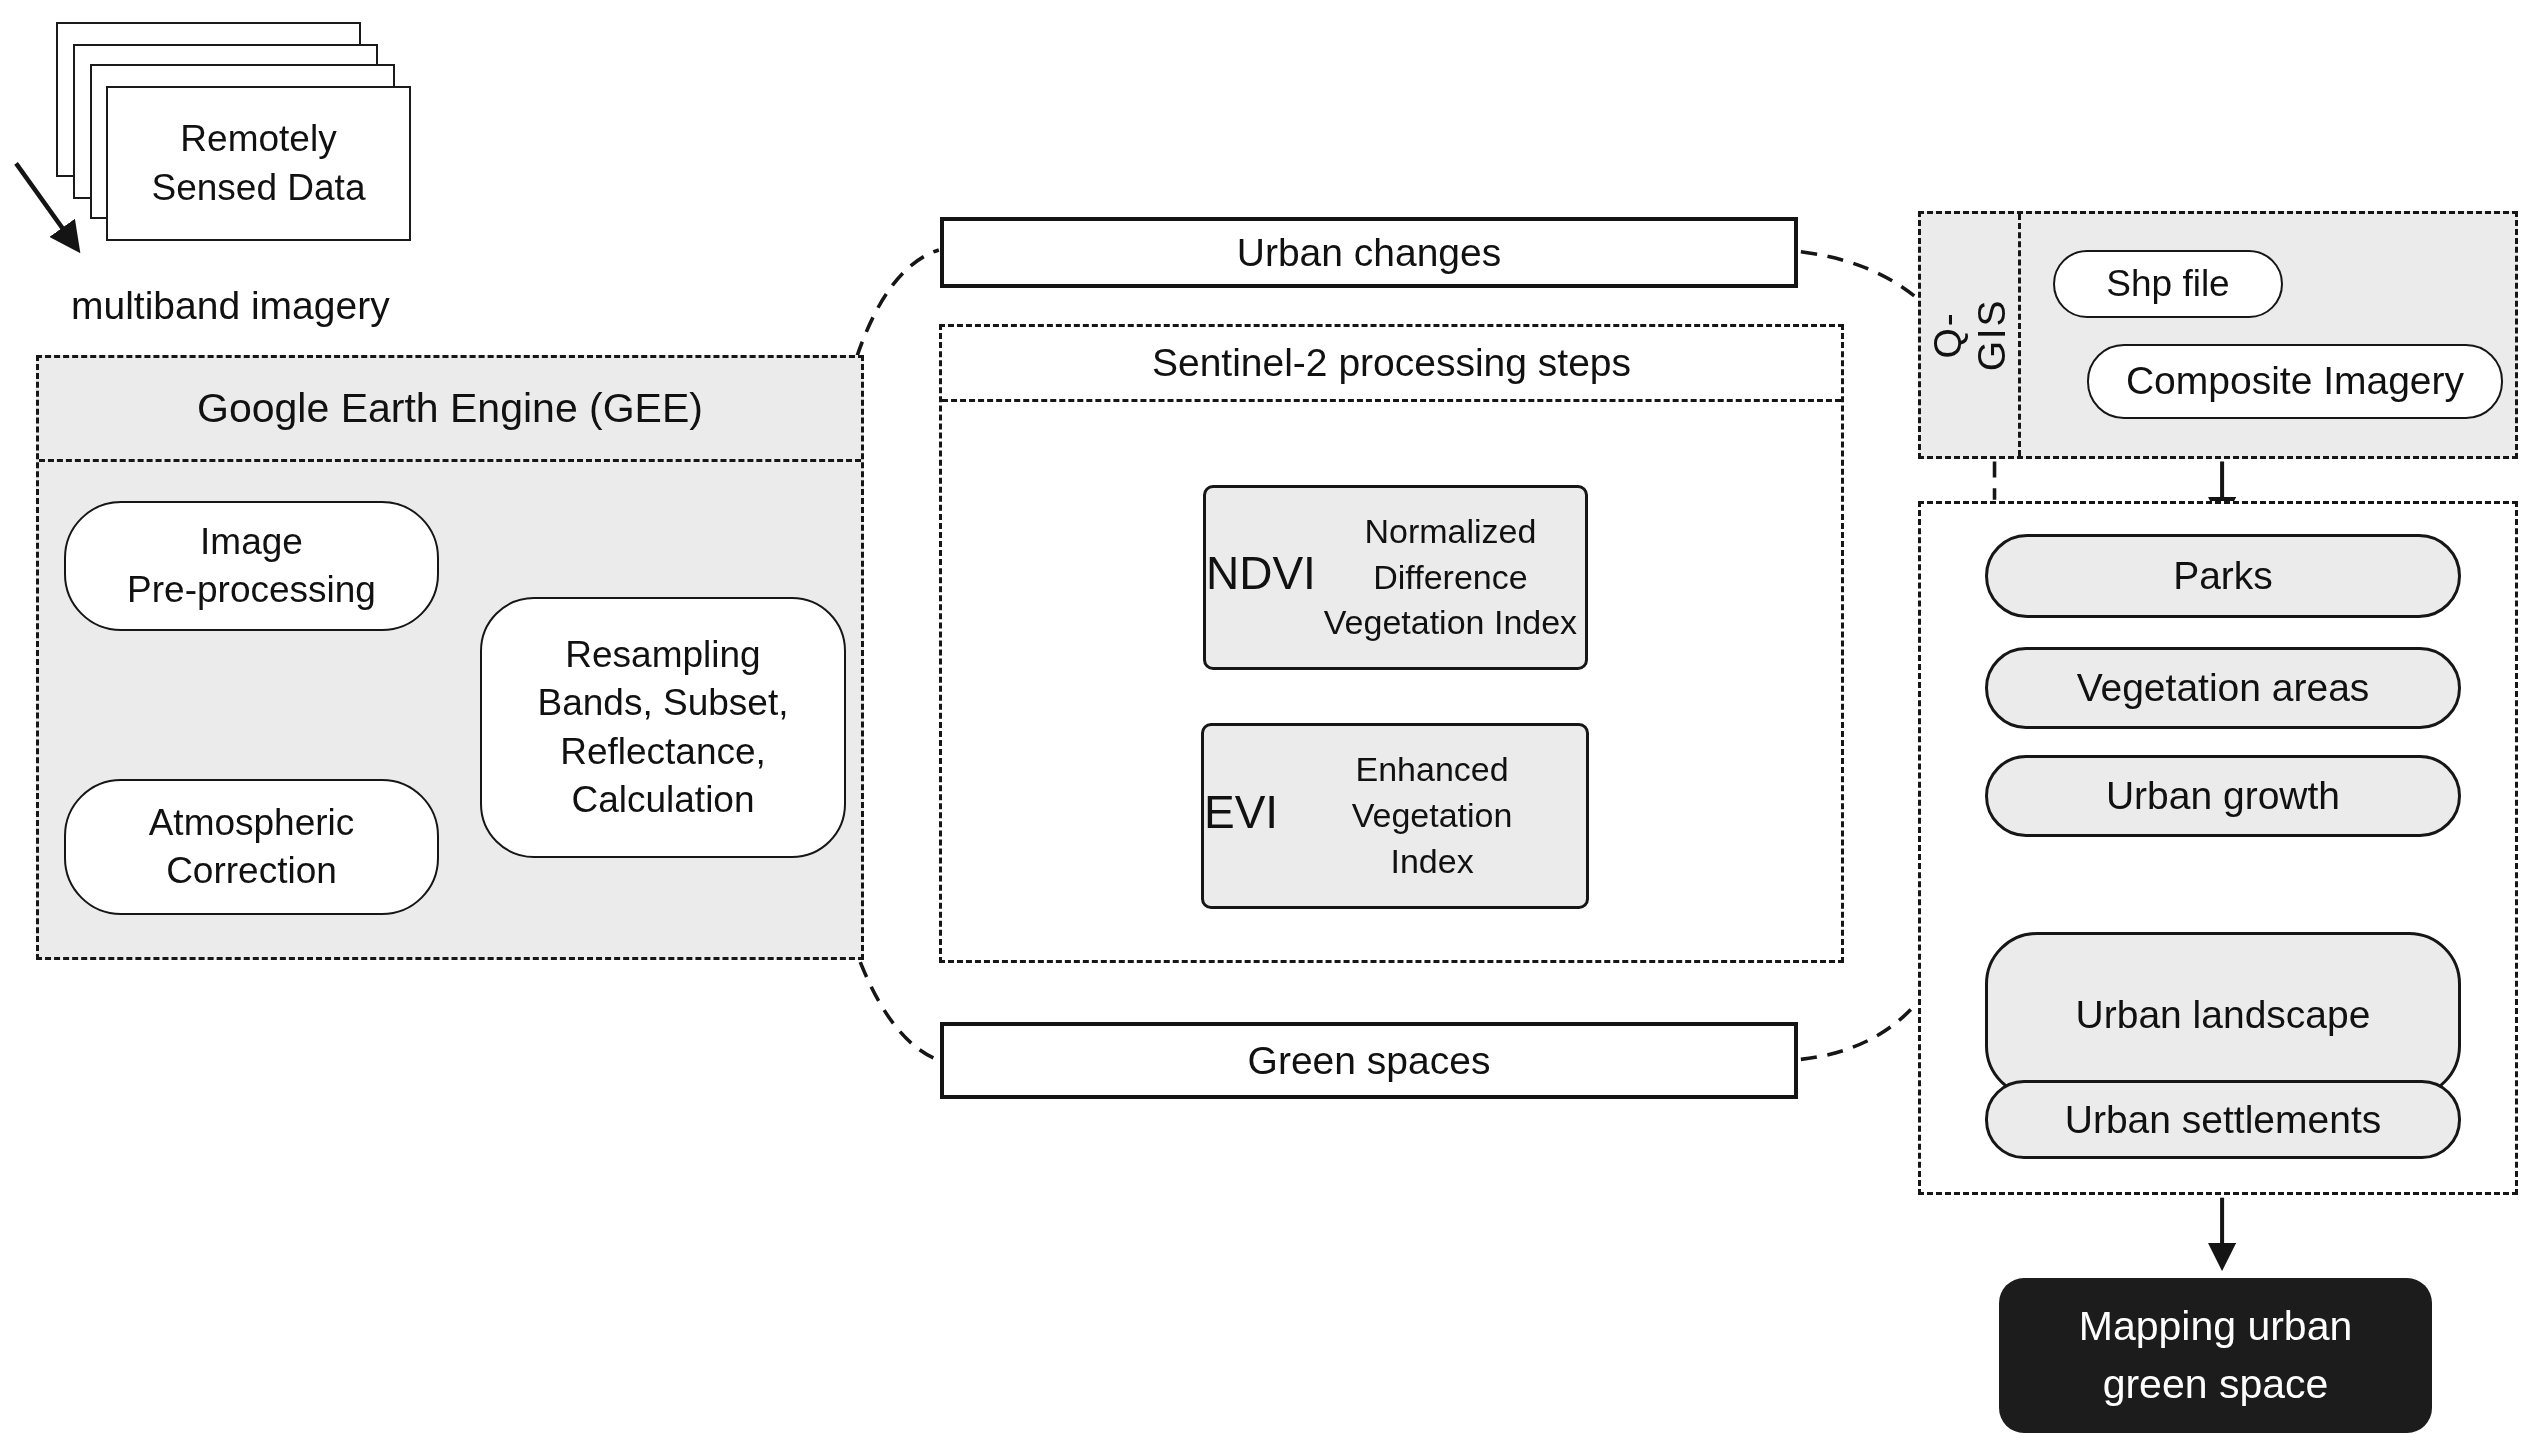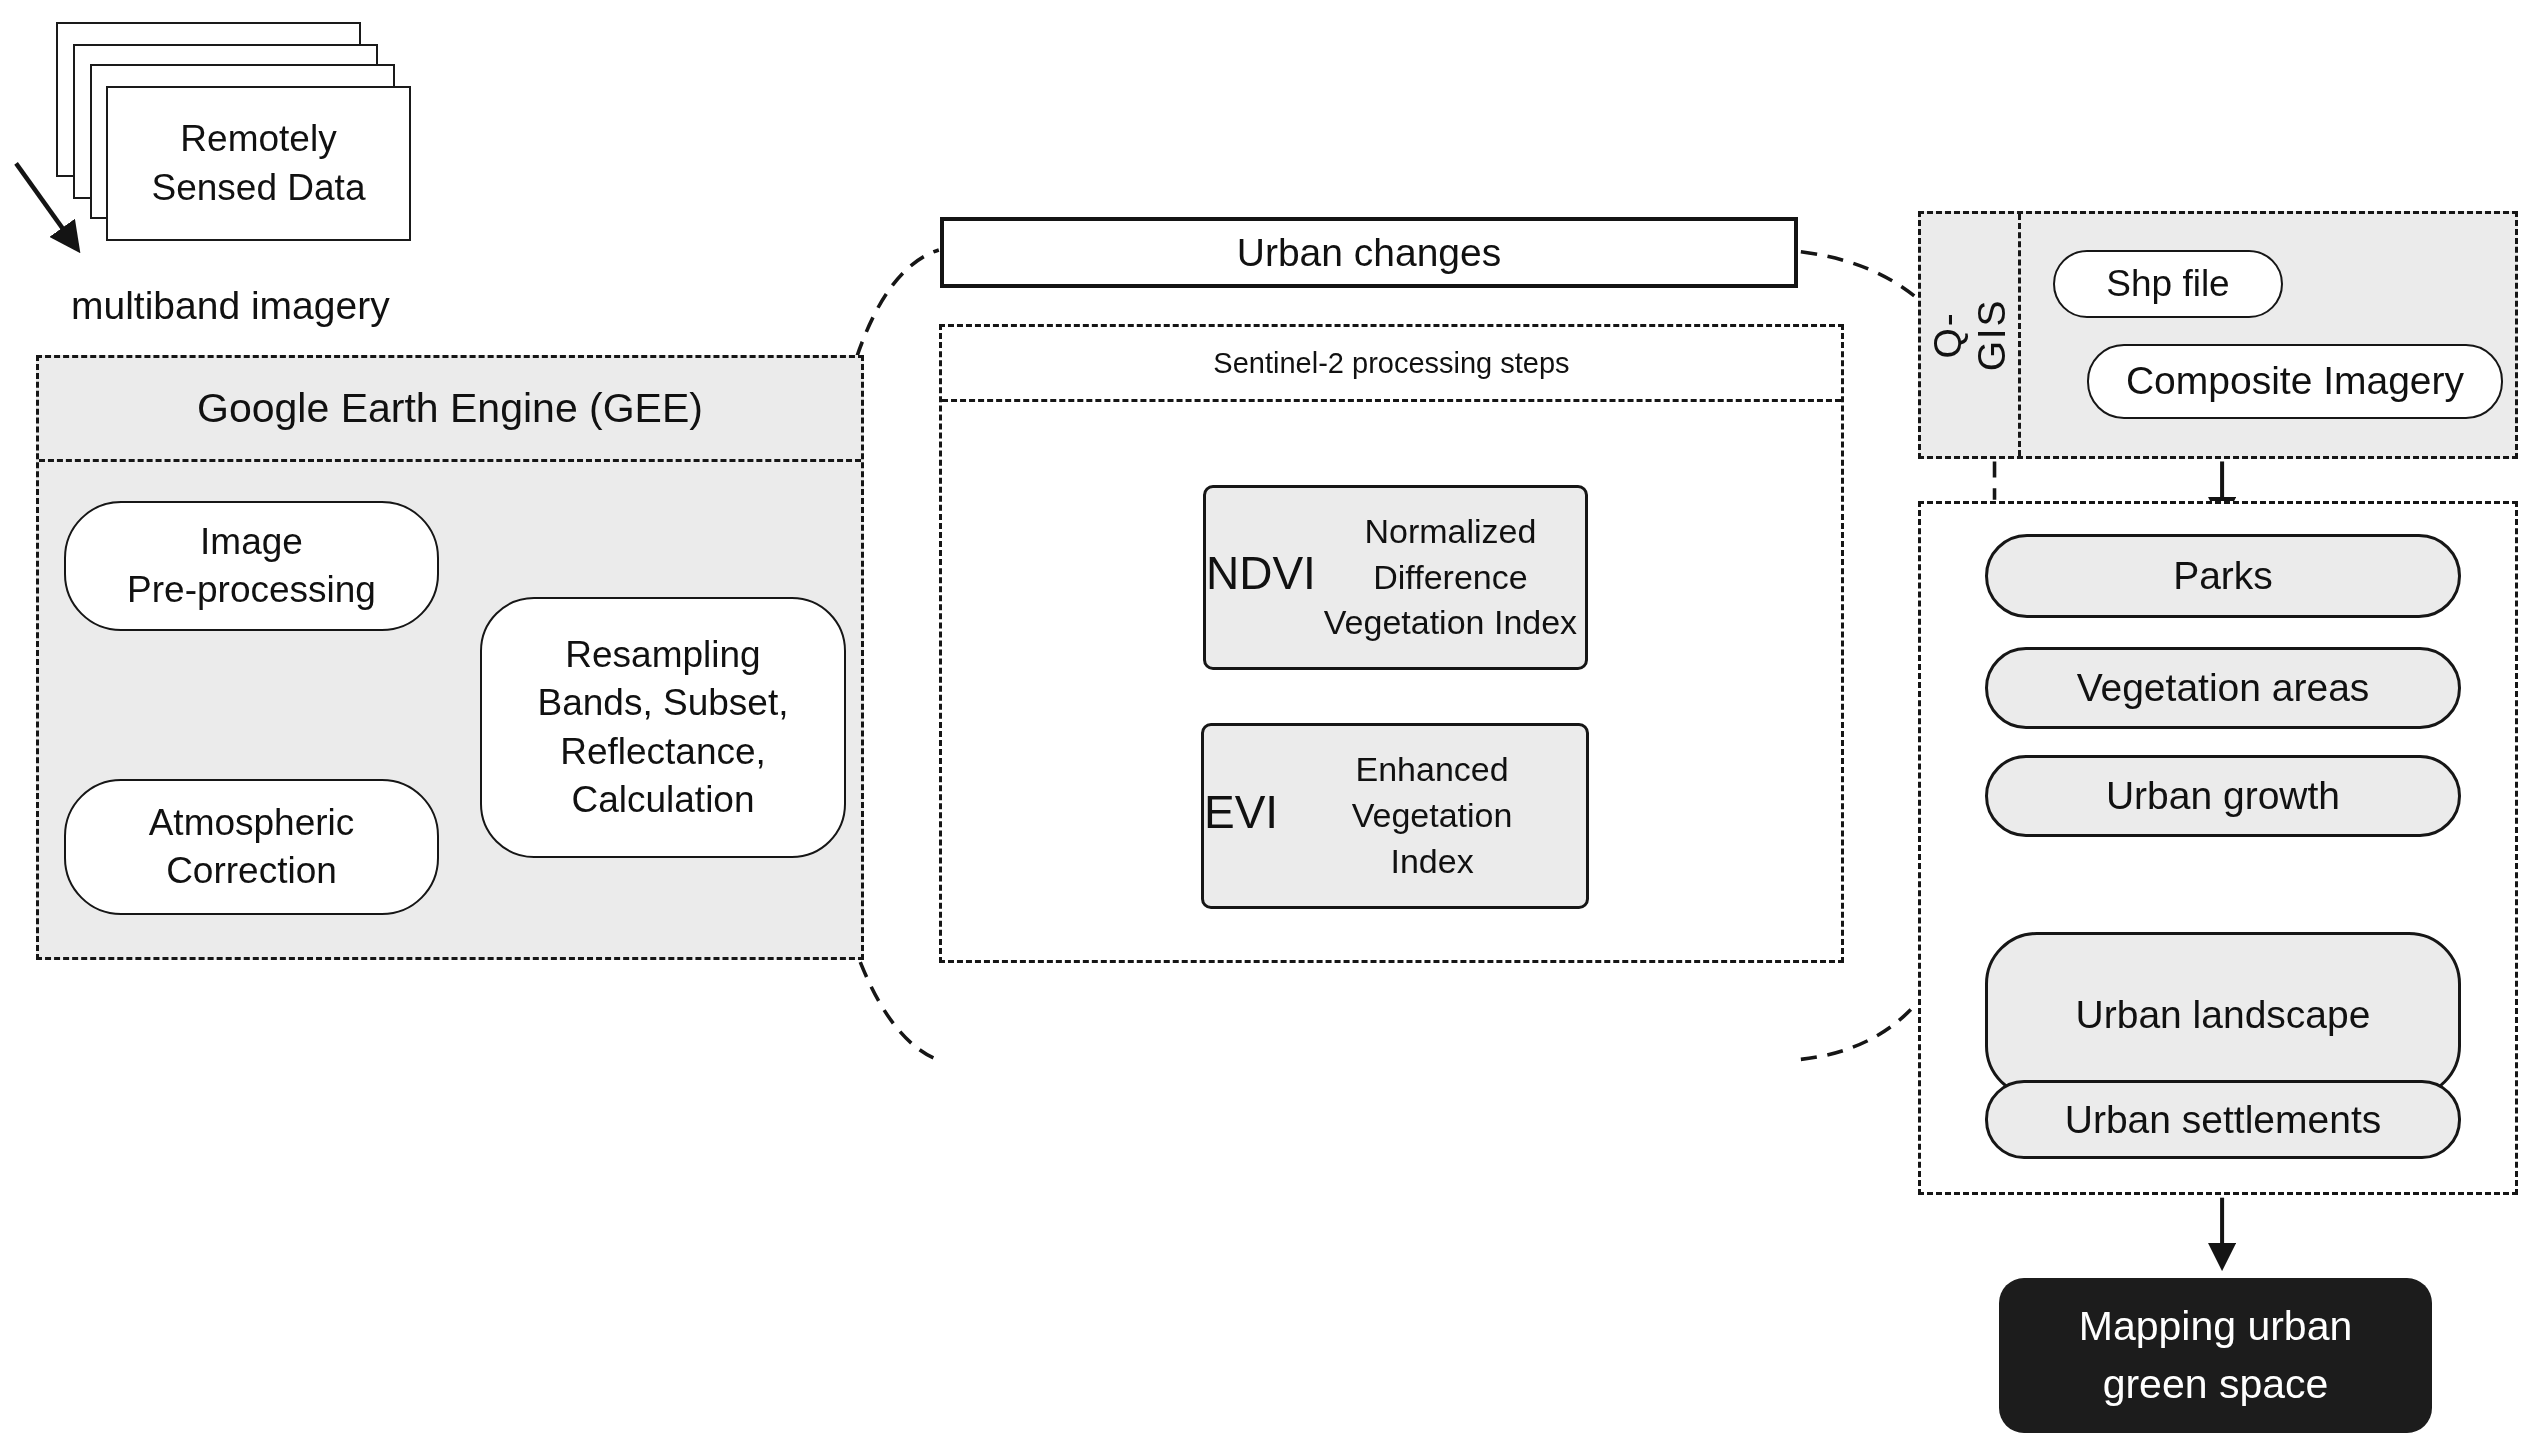--- a/index.html
+++ b/index.html
@@ -97,35 +97,36 @@
 Correction</div>
     <div class="pill center pre" style="left:441px; top:239px; width:366px; height:261px; border-radius:54px;text-align:center;">Resampling
 Bands, Subset,
 Reflectance,
 Calculation</div>
   </div>
 
   <div class="bar center" style="left:940px; top:217px; width:858px; height:71px;">Urban changes</div>
 
   <div class="panel white" style="left:939px; top:324px; width:905px; height:639px;">
-    <div class="panel-header center" style="height:75px; font-size:29px;">
+    <div class="panel-header center" style="height:75px; font-size:39px;">
       <span>Sentinel-2 processing steps</span>
     </div>
     <div class="index-box" style="left:261px; top:158px; width:385px; height:185px;">
       <div class="index-abbr">NDVI</div>
       <div class="index-name pre">Normalized Difference
 Vegetation Index</div>
     </div>
     <div class="index-box" style="left:259px; top:396px; width:388px; height:186px;">
       <div class="index-abbr">EVI</div>
       <div class="index-name pre">Enhanced Vegetation
 Index</div>
     </div>
   </div>
 
+  <div class="bar center" style="left:940px; top:1022px; width:858px; height:77px;">Green spaces</div>
 
   <div class="panel gray" style="left:1918px; top:211px; width:600px; height:248px;">
     <div class="qgis-label-cell center">
       <span class="qgis-label">Q-GIS</span>
     </div>
     <div class="pill center" style="left:132px; top:36px; width:230px; height:68px; border-radius:34px;">Shp file</div>
     <div class="pill center" style="left:166px; top:130px; width:416px; height:75px; border-radius:37px; font-size:39px;">Composite Imagery</div>
   </div>
 
   <div class="panel white" style="left:1918px; top:501px; width:600px; height:694px;">

